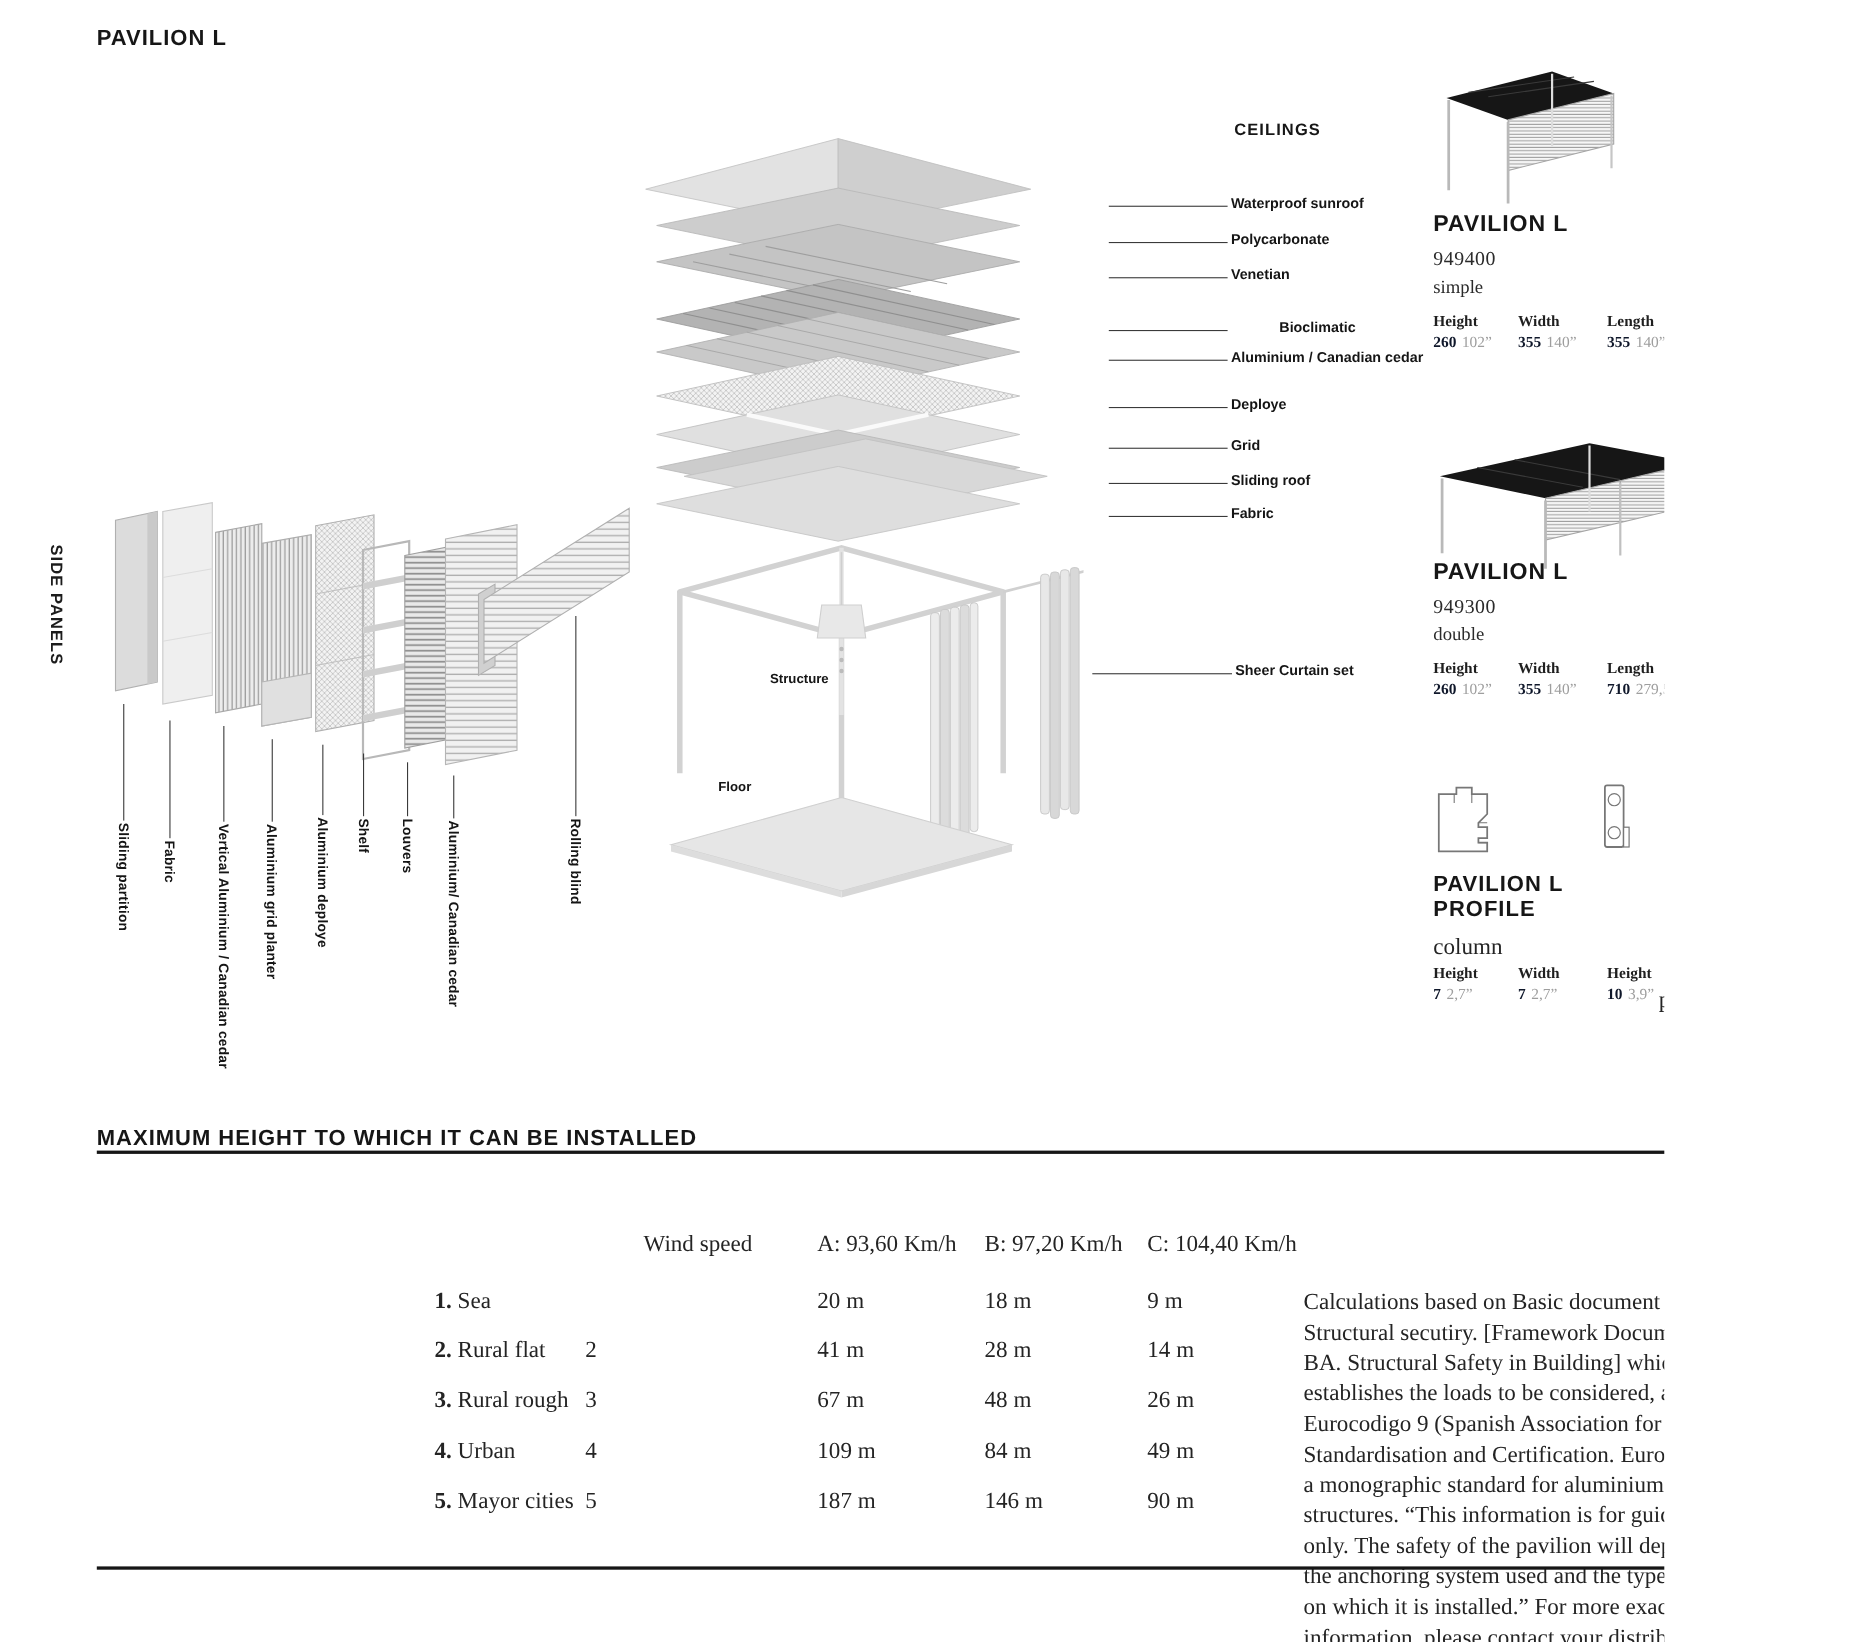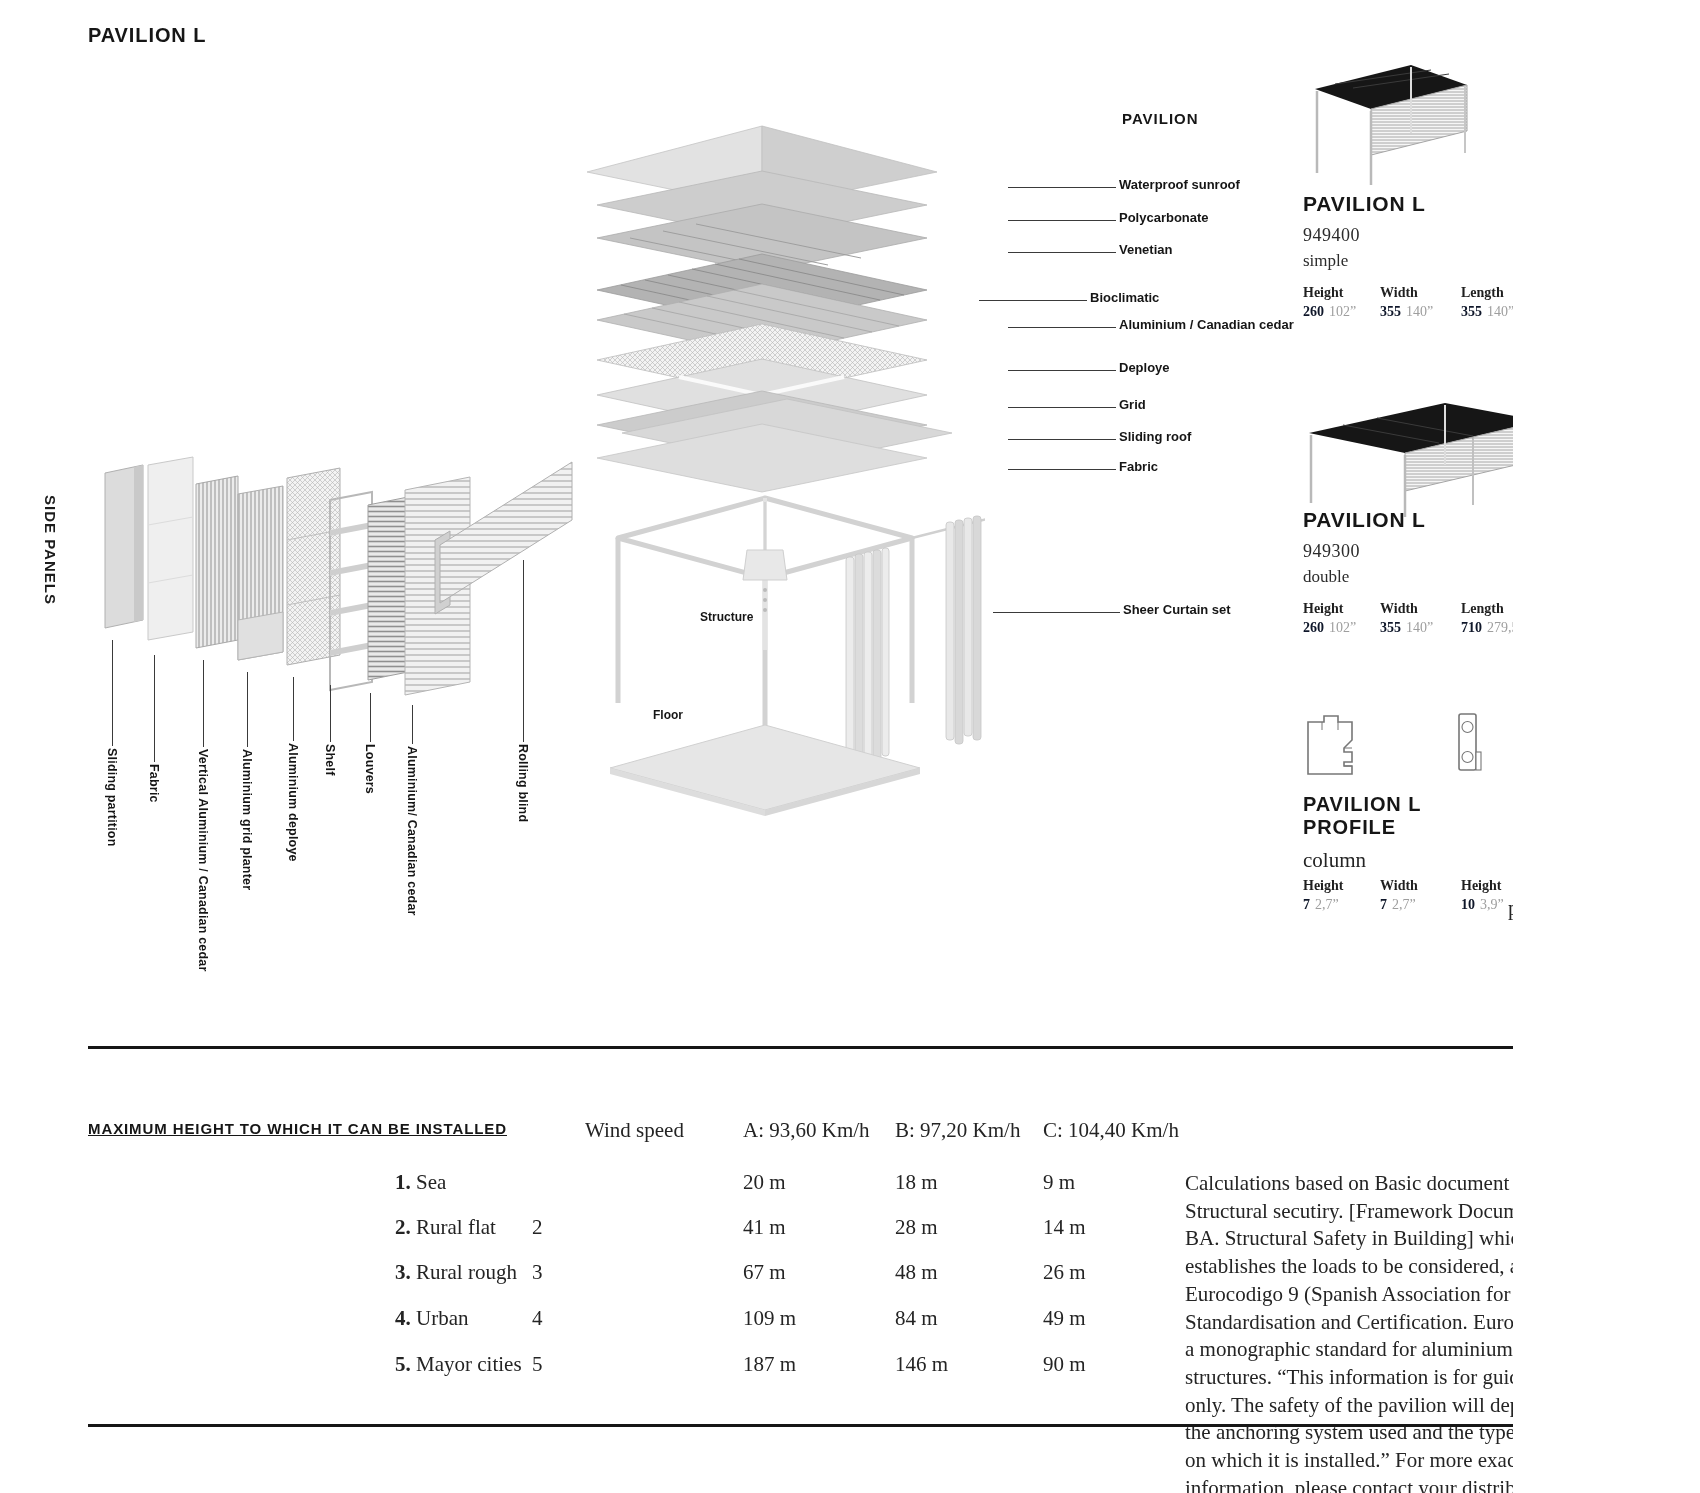--- a/index.html
+++ b/index.html
@@ -205,35 +205,35 @@
 
       <polygon points="210,615 365,658 210,700 55,658" fill="#e6e6e6" stroke="#d0d0d0" stroke-width="1"></polygon>
       <polygon points="365,658 210,700 210,706 365,664" fill="#d7d7d7"></polygon>
       <polygon points="55,658 210,700 210,706 55,664" fill="#dddddd"></polygon>
     </svg>
   </div>
 
   <div class="abs diagram-label" style="left:700px;top:610px;">Structure</div>
   <div class="abs diagram-label" style="left:653px;top:708px;">Floor</div>
 
-  <div class="abs din" style="left:1122px;top:110px;font-size:15px;letter-spacing:1px;">PAVILION</div>
+  <div class="abs din" style="left:1122px;top:110px;font-size:15px;letter-spacing:1px;">CEILINGS</div>
 
   <div class="cl-item" style="left:1008px;top:177px;">
     <div class="cl-line"></div>
     <span class="cl-text">Waterproof sunroof</span>
   </div>
   <div class="cl-item" style="left:1008px;top:210px;">
     <div class="cl-line"></div>
     <span class="cl-text">Polycarbonate</span>
   </div>
   <div class="cl-item" style="left:1008px;top:242px;">
     <div class="cl-line"></div>
     <span class="cl-text">Venetian</span>
   </div>
-  <div class="cl-item" style="left:979px;top:290px;">
+  <div class="cl-item" style="left:1008px;top:290px;gap:44px;">
     <div class="cl-line"></div>
     <span class="cl-text">Bioclimatic</span>
   </div>
   <div class="cl-item" style="left:1008px;top:317px;">
     <div class="cl-line"></div>
     <span class="cl-text">Aluminium / Canadian cedar</span>
   </div>
   <div class="cl-item" style="left:1008px;top:360px;">
     <div class="cl-line"></div>
     <span class="cl-text">Deploye</span>
@@ -355,21 +355,21 @@
       <div class="dim-h">Height</div>
       <div class="dim-v"><b>10</b><i>3,9”</i></div>
     </div>
     <div>
       <div class="dim-h">Width</div>
       <div class="dim-v"><b>2,2</b><i>0,8”</i></div>
     </div>
   </div>
 
   <div class="rule" style="top:1046px;"></div>
-  <div class="abs din" style="left:88px;top:1120px;font-size:15px;text-decoration:underline;">MAXIMUM HEIGHT TO WHICH IT CAN BE INSTALLED</div>
+  <div class="abs din" style="left:88px;top:1024px;font-size:20px;">MAXIMUM HEIGHT TO WHICH IT CAN BE INSTALLED</div>
 
   <div class="abs serif" style="left:585px;top:1118px;">Wind speed</div>
   <div class="abs serif" style="left:743px;top:1118px;">A: 93,60 Km/h</div>
   <div class="abs serif" style="left:895px;top:1118px;">B: 97,20 Km/h</div>
   <div class="abs serif" style="left:1043px;top:1118px;">C: 104,40 Km/h</div>
 
 
   <div>
     <div class="abs serif cellb" style="left:395px;top:1170px;"><b>1.</b> <span>Sea</span></div>
     <div class="abs serif" style="left:532px;top:1170px;"></div>

